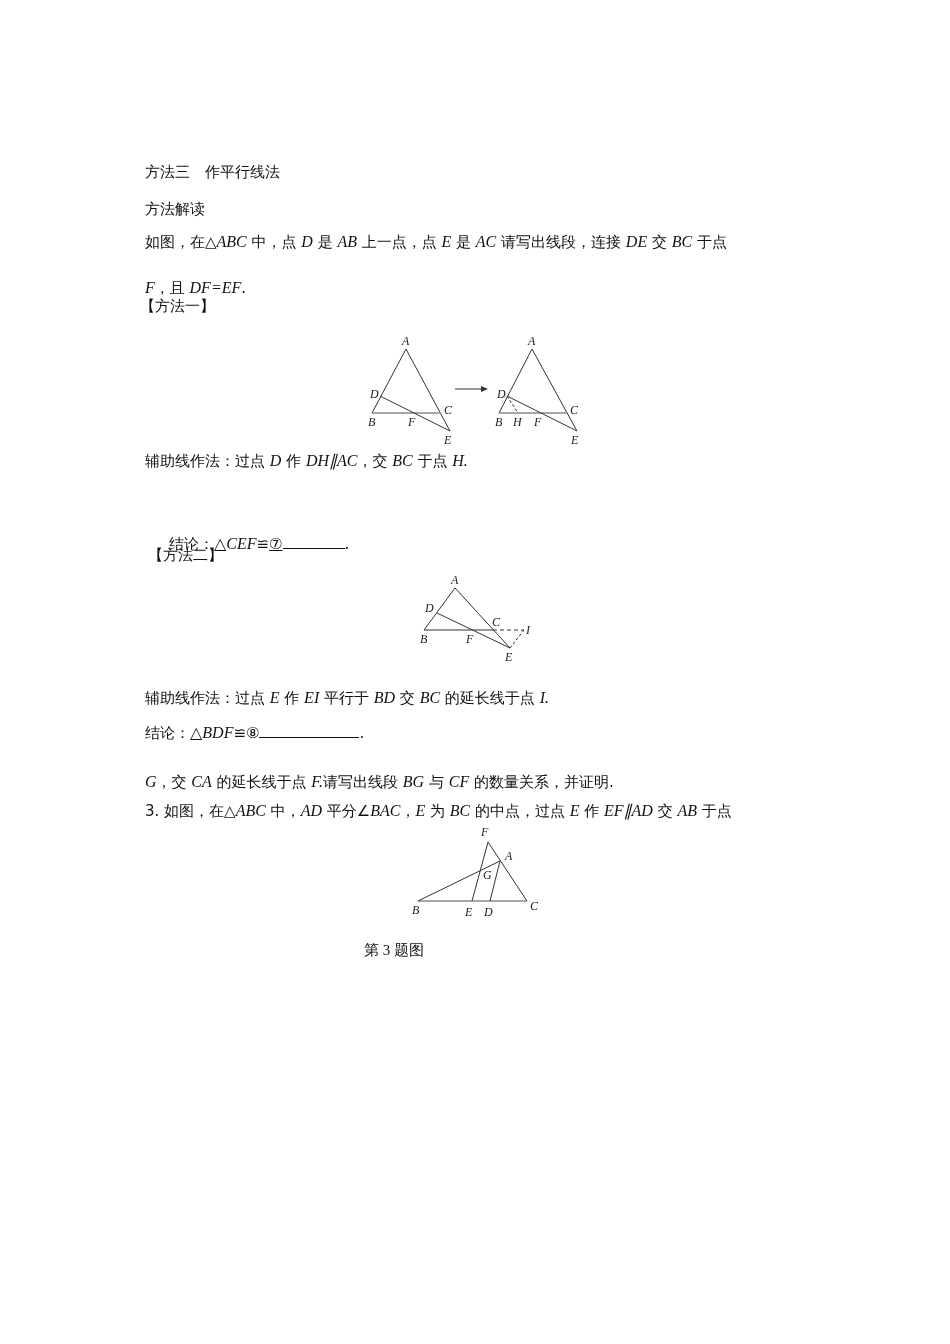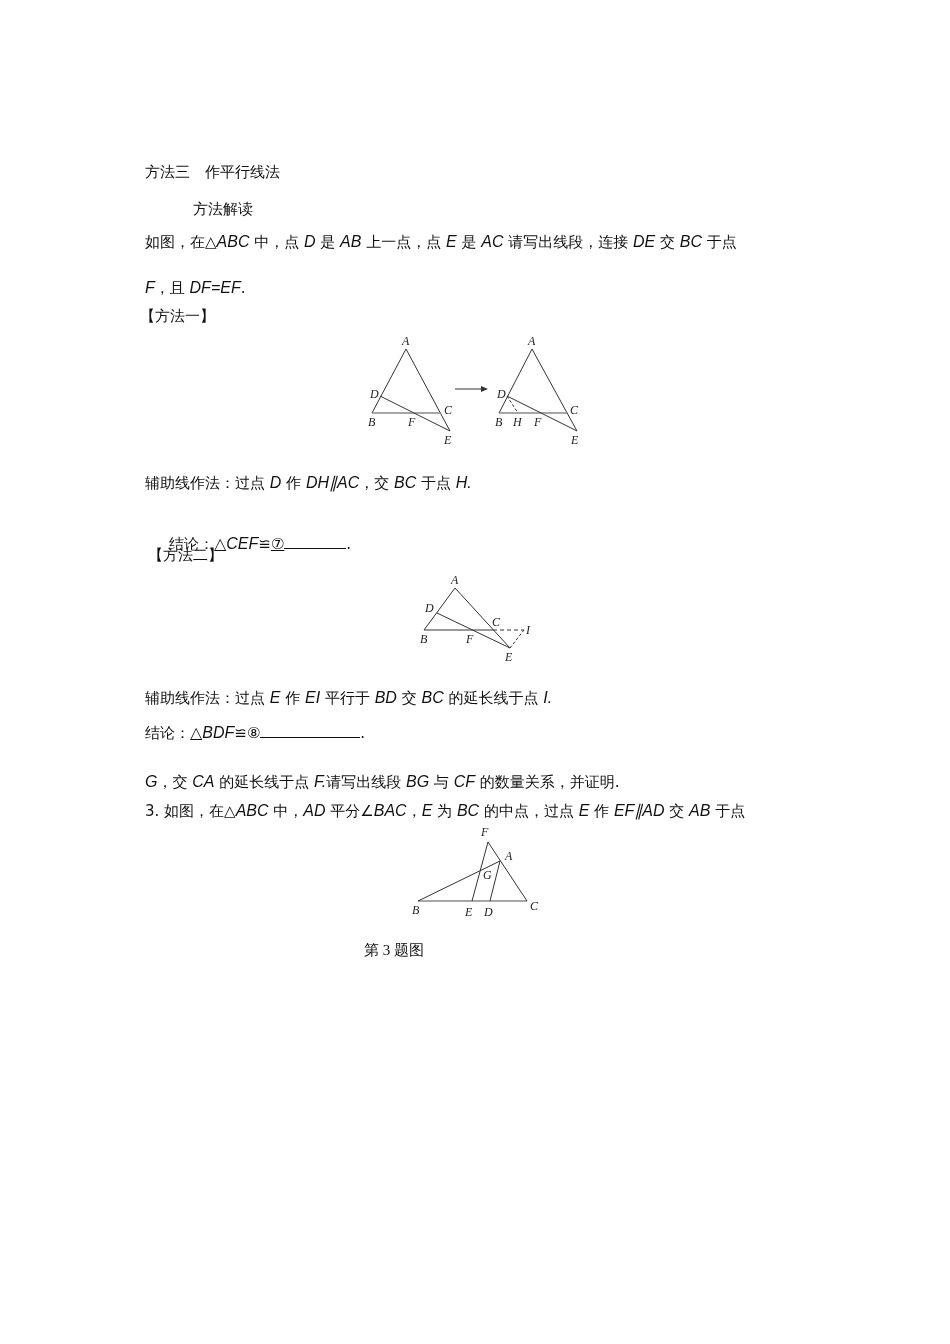--- a/index.html
+++ b/index.html
@@ -1,42 +1,42 @@
 <!DOCTYPE html>
 <html><head>
 <meta charset="utf-8">
 <style>
   html, body { margin: 0; padding: 0; background: #ffffff; }
   body { width: 950px; height: 1344px; position: relative; overflow: hidden;
          font-family: "DejaVu Sans", "Liberation Sans", sans-serif; color: #111; }
   .line { position: absolute; left: 145px; font-size: 15px; line-height: 20px; white-space: nowrap; }
   .bold { font-weight: normal; }
-  .m { font-family: Liberation Sans, sans-serif; font-style: italic; font-size: 16px; }
+  .m { font-family: Liberation Serif, serif; font-style: italic; font-size: 16px; }
   .serif { font-family: "Liberation Serif", "DejaVu Serif", serif; font-size: 16px; }
   .blank { display: inline-block; border-bottom: 1px solid #111; height: 14px; vertical-align: baseline; }
   .circ { text-decoration: underline; }
   svg { position: absolute; overflow: visible; }
   svg text { font-family: "Liberation Serif", "DejaVu Serif", serif; font-style: italic; font-size: 12px; fill: #222; }
   .caption { position: absolute; left: 0; width: 788px; top: 941px; text-align: center;
              font-family: "Liberation Serif", "DejaVu Serif", serif; font-size: 15px; }
 </style>
 </head>
 <body>
 
 <div class="line bold" style="top:162px;">方法三　作平行线法</div>
-<div class="line bold" style="top:199px;margin-left:48px;">方法解读</div>
+<div class="line bold" style="top:199px;">方法解读</div>
 
 <div class="line" style="top:232px;">
   <span>如图，在△</span><span class="m">ABC</span><span> 中，点 </span><span class="m">D</span><span> 是 </span><span class="m">AB</span><span> 上一点，点 </span><span class="m">E</span><span> 是 </span><span class="m">AC</span><span> 请写出线段，连接 </span><span class="m">DE</span><span> 交 </span><span class="m">BC</span><span> 于点</span>
 </div>
 <div class="line" style="top:278px;">
   <span class="m">F</span><span>，且 </span><span class="m">DF=EF</span><span>.</span>
 </div>
 
-<div class="line bold" style="top:306px; left:140px;">【方法一】</div>
+<div class="line bold" style="top:296px; left:140px;">【方法一】</div>
 
 <svg style="left:0;top:0;" width="950" height="1344">
   <g stroke="#333" stroke-width="1" fill="none">
     <line x1="406" y1="349" x2="372" y2="413"></line>
     <line x1="406" y1="349" x2="450" y2="431"></line>
     <line x1="372" y1="413" x2="441" y2="413" stroke="#888" stroke-width="1.6"></line>
     <line x1="380" y1="396" x2="450" y2="431"></line>
   </g>
   <text x="402" y="345">A</text>
   <text x="370" y="398">D</text>
@@ -61,21 +61,21 @@
   </g>
   <text x="528" y="345">A</text>
   <text x="497" y="398">D</text>
   <text x="570" y="414">C</text>
   <text x="495" y="426">B</text>
   <text x="513" y="426">H</text>
   <text x="534" y="426">F</text>
   <text x="571" y="444">E</text>
 </svg>
 
-<div class="line" style="top:473px;text-align:right;">
+<div class="line" style="top:451px;text-align:right;">
   <span class="bold">辅助线作法：</span><span>过点 </span><span class="m">D</span><span> 作 </span><span class="m">DH∥AC</span><span>，交 </span><span class="m">BC</span><span> 于点 </span><span class="m">H.</span>
 </div>
 <div class="line" style="top:534px;margin-left:24px;">
   <span class="bold">结论：</span><span class="serif">△</span><span class="m">CEF</span><span>≌</span><span class="circ">⑦</span><span class="blank" style="width:62px;"></span><span>.</span>
 </div>
 
 <div class="line bold" style="top:545px; left:148px;">【方法二】</div>
 
 <svg style="left:0;top:0;" width="950" height="1344">
   <g stroke="#333" stroke-width="1" fill="none">

